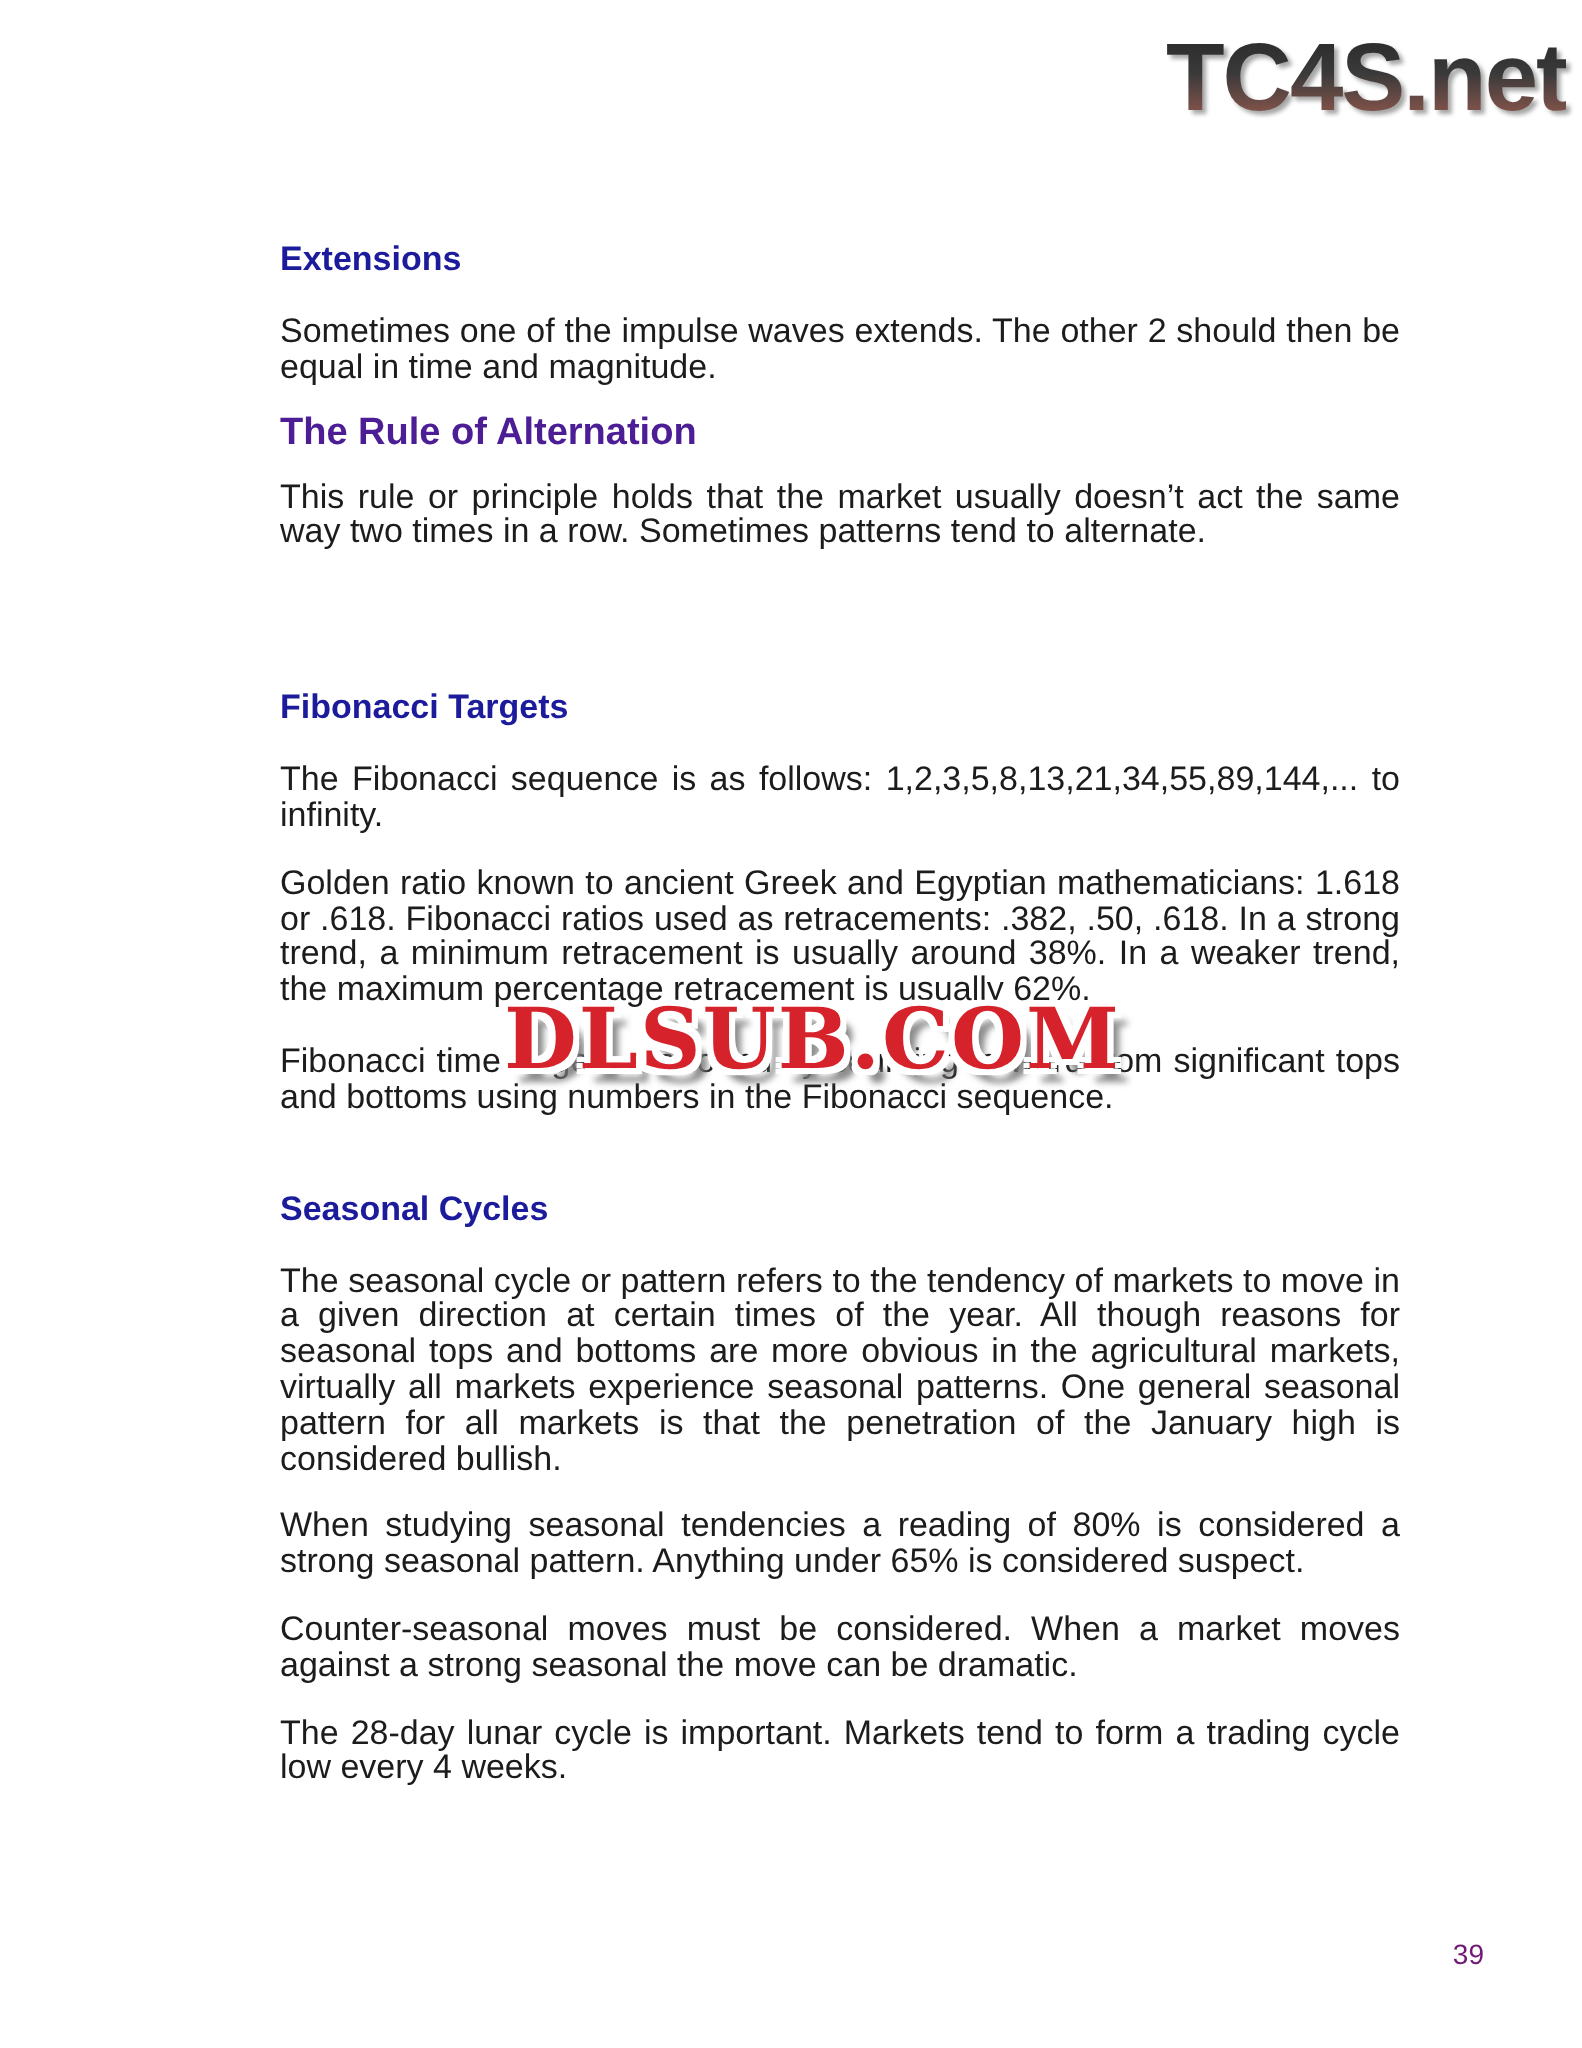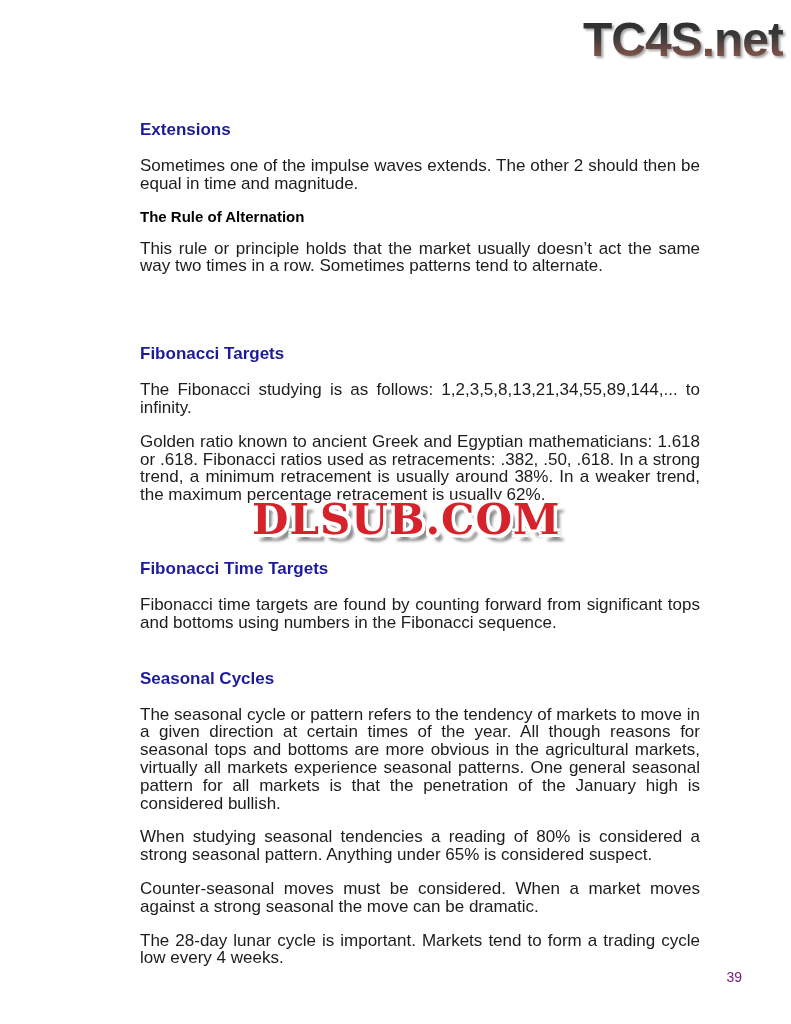--- a/index.html
+++ b/index.html
@@ -33,22 +33,22 @@
   .content{
     position:absolute;left:140px;top:0;width:560px;
     color:var(--body_black);
   }
   .h-blue{
     font-size:17px;line-height:18px;font-weight:bold;
     color:var(--heading_blue);
     margin:0;
   }
   .h-black{
-    font-size:15px;line-height:17px;font-weight:bold;
-    color:#000000;
+    font-size:19px;line-height:17px;font-weight:bold;
+    color:#4c1d95;
     margin:0;
   }
   .para{
     font-size:17px;line-height:17.8px;
     text-align:justify;
     margin:0;
     color:var(--body_black);
   }
   .mt-ext{margin-top:105px;}
   .mt-p{margin-top:18px;}
@@ -107,24 +107,23 @@
 
   <div class="content">
 
     <h2 class="h-blue mt-ext">Extensions</h2>
     <p class="para mt-p">Sometimes one of the impulse waves extends.  The other 2 should then be equal in time and magnitude.</p>
 
     <h3 class="h-black mt-h-rule">The Rule of Alternation</h3>
     <p class="para mt-p2">This rule or principle holds that the market usually doesn’t act the same way two times in a row.  Sometimes patterns tend to alternate.</p>
 
     <h2 class="h-blue mt-h-fib">Fibonacci Targets</h2>
-    <p class="para mt-p">The Fibonacci studying is as follows: 1,2,3,5,8,13,21,34,55,89,144,... to infinity.</p>
+    <p class="para mt-p">The Fibonacci sequence is as follows: 1,2,3,5,8,13,21,34,55,89,144,... to infinity.</p>
     <p class="para mt-pp">Golden ratio known to ancient Greek and Egyptian mathematicians: 1.618 or .618. Fibonacci ratios used as retracements: .382, .50, .618.  In a strong trend, a minimum retracement is usually around 38%. In a weaker trend, the maximum percentage retracement is usually 62%.</p>
 
-    <h2 class="h-blue mt-h-time">Fibonacci Time Targets</h2>
     <p class="para mt-p">Fibonacci time targets are found by counting forward from significant tops and bottoms using numbers in the Fibonacci sequence.</p>
 
     <h2 class="h-blue mt-h-seas">Seasonal Cycles</h2>
     <p class="para mt-p">The seasonal cycle or pattern refers to the tendency of markets to move in a given direction at certain times of the year.  All though reasons for seasonal tops and bottoms are more obvious in the agricultural markets, virtually all markets experience seasonal patterns.   One general seasonal pattern for all markets is that the penetration of the January high is considered bullish.</p>
     <p class="para mt-pp">When studying seasonal tendencies a reading of 80% is considered a strong seasonal pattern.  Anything under 65% is considered suspect.</p>
     <p class="para mt-pp">Counter-seasonal moves must be considered.  When a market moves against a strong seasonal the move can be dramatic.</p>
     <p class="para mt-pp">The 28-day lunar cycle is important.  Markets tend to form a trading cycle low every 4 weeks.</p>
 
   </div>
 

